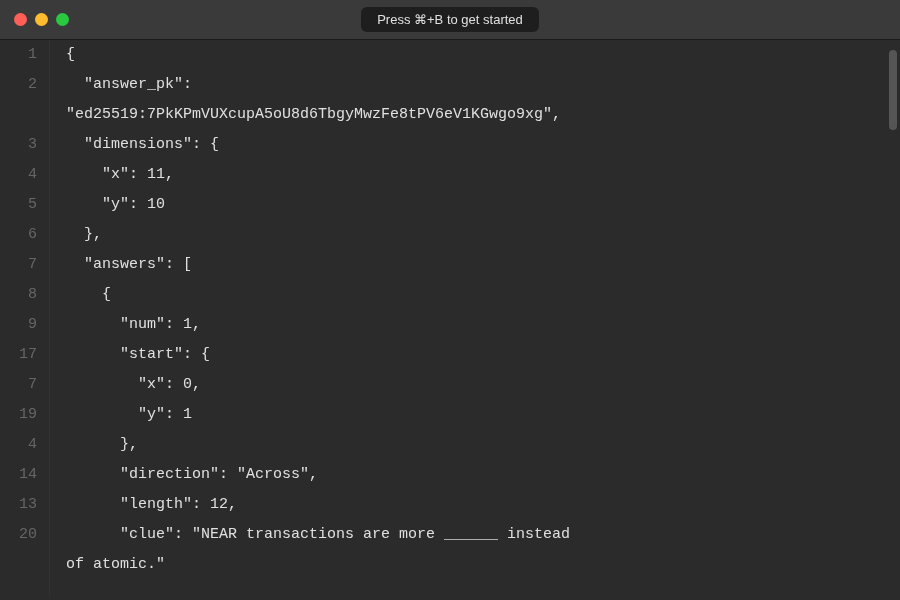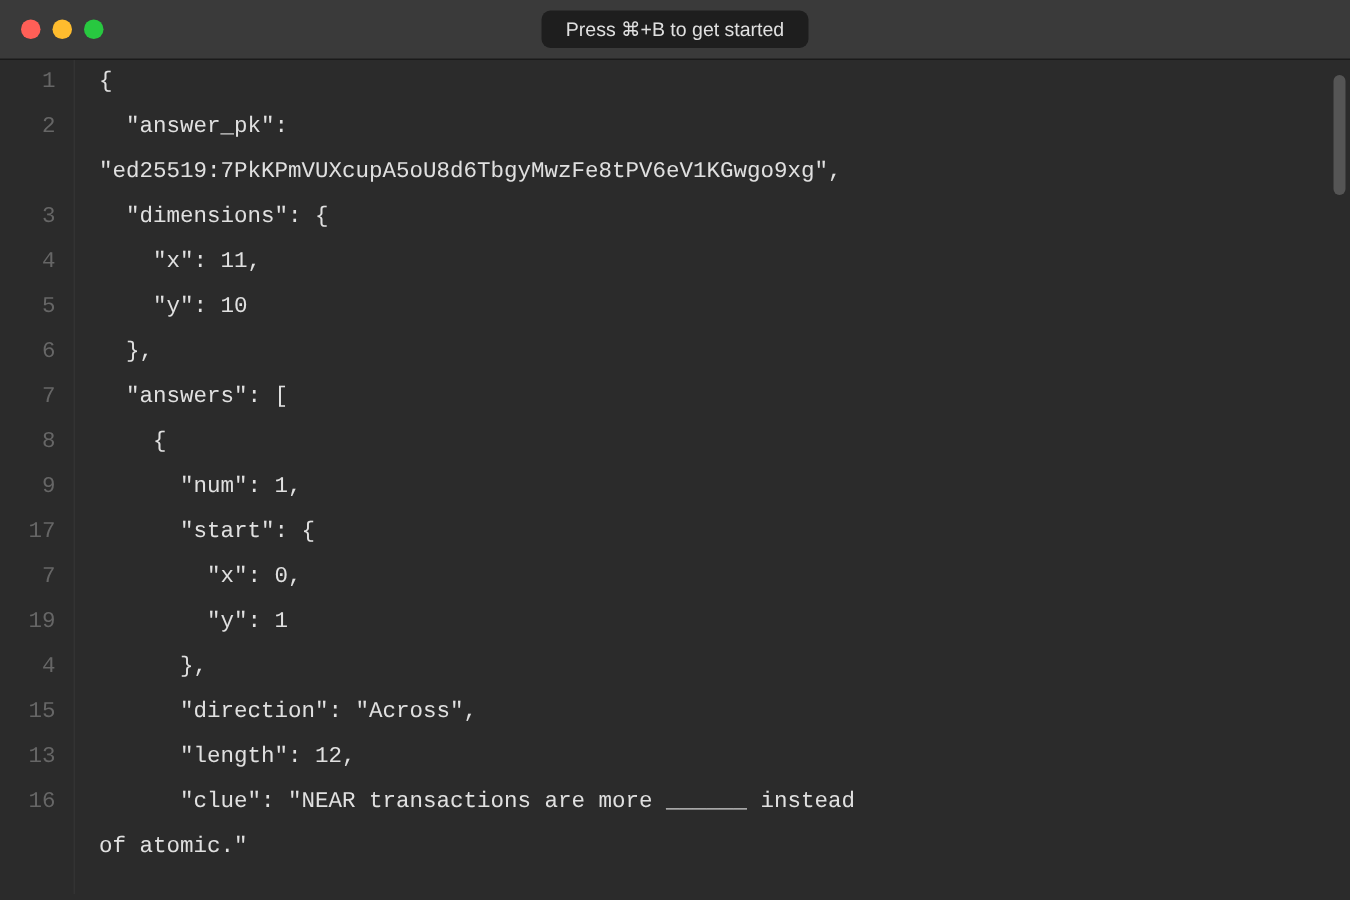--- a/index.html
+++ b/index.html
@@ -140,23 +140,23 @@
     <div class="line-number">4</div>
     <div class="line-number">5</div>
     <div class="line-number">6</div>
     <div class="line-number">7</div>
     <div class="line-number">8</div>
     <div class="line-number">9</div>
     <div class="line-number">17</div>
     <div class="line-number">7</div>
     <div class="line-number">19</div>
     <div class="line-number">4</div>
-    <div class="line-number">15</div>
+    <div class="line-number">14</div>
     <div class="line-number">13</div>
-    <div class="line-number">16</div>
+    <div class="line-number">20</div>
     <div class="line-number" style="line-height:60px; padding-top:30px;"></div>
   </div>
 
   <div class="code-content">
     <div class="code-line">{</div>
     <div class="code-line">  "answer_pk":</div>
     <div class="code-line">"ed25519:7PkKPmVUXcupA5oU8d6TbgyMwzFe8tPV6eV1KGwgo9xg",</div>
     <div class="code-line">  "dimensions": {</div>
     <div class="code-line">    "x": 11,</div>
     <div class="code-line">    "y": 10</div>

